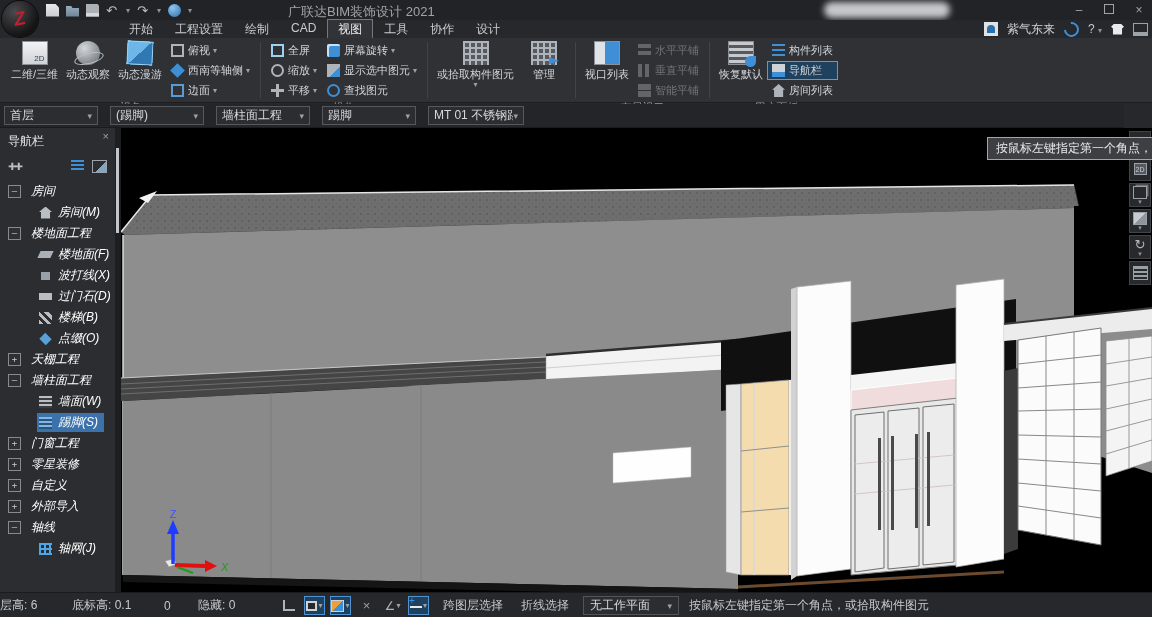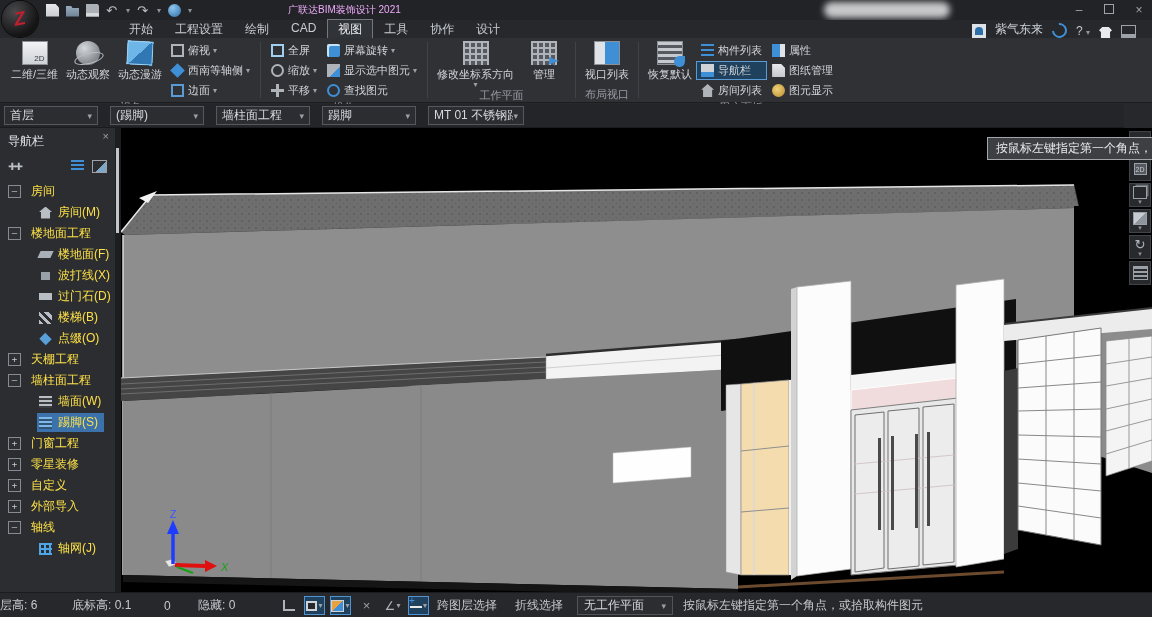--- a/index.html
+++ b/index.html
@@ -14,31 +14,31 @@
         display:flex;align-items:center;justify-content:center;box-shadow:0 0 0 1px #0c0c0d;}
   .logo span{color:#c01f2f;font-size:19px;font-weight:bold;font-style:italic;transform:rotate(-12deg);}
   .qat{display:flex;align-items:center;gap:7px;margin-left:46px;}
   .qat .qi{width:13px;height:13px;display:inline-block;}
   .qi-new{background:linear-gradient(#e6e8ea,#c9ccd0);clip-path:polygon(0 0,70% 0,100% 30%,100% 100%,0 100%);}
   .qi-open{background:linear-gradient(#9fb3c4,#6f8396);clip-path:polygon(0 20%,40% 20%,50% 35%,100% 35%,100% 100%,0 100%);}
   .qi-save{background:#aab0b6;clip-path:polygon(0 0,85% 0,100% 15%,100% 100%,0 100%);box-shadow:inset 0 -4px 0 #d6d9dc;}
   .qi-undo,.qi-redo{color:#b9bec4;font-size:13px;line-height:13px;width:auto;}
   .qi-render{width:12px;height:12px;border-radius:50%;background:radial-gradient(circle at 35% 30%,#8fc6ee,#2d6fa8);}
   .qat .dd{color:#8d9298;font-size:8px;}
-  .tb-title{position:absolute;left:288px;top:3px;color:#f0abfc;font-size:10px;white-space:nowrap;}
+  .tb-title{position:absolute;left:288px;top:3px;color:#a3a3a3;font-size:13px;white-space:nowrap;}
   .blurblob{position:absolute;left:824px;top:2px;width:126px;height:16px;background:#d9dadc;border-radius:8px;filter:blur(3px);opacity:.9;}
   .winctl{position:absolute;right:6px;top:0;display:flex;gap:16px;align-items:center;height:20px;color:#9ea3a9;}
   .winctl .wc{width:14px;text-align:center;cursor:default;font-size:12px;}
   .wc-max i{display:inline-block;width:8px;height:8px;border:1px solid #9ea3a9;}
   
   .menurow{position:absolute;left:0;top:20px;width:1152px;height:18px;background:#26282b;display:flex;align-items:center;}
   .tabs{display:flex;margin-left:118px;}
   .tab{padding:1px 10px;color:#c9cdd2;white-space:nowrap;border:1px solid transparent;}
   .tab.active{border:1px solid #73787e;background:#303337;color:#e8eaec;}
-  .userrow{position:absolute;right:16px;top:0px;display:flex;align-items:flex-end;gap:9px;height:18px;}
+  .userrow{position:absolute;right:4px;top:0px;display:flex;align-items:center;gap:9px;height:18px;}
   .uavatar{width:14px;height:14px;background:#dfe3e7;display:flex;align-items:center;justify-content:center;}
   .uavatar i{width:8px;height:8px;border-radius:50% 50% 0 0;background:#2d6fa8;display:block;}
   .uname{color:#cfd3d8;}
   .uring{width:11px;height:11px;border-radius:50%;border:2px solid #3f8fd6;border-left-color:transparent;transform:rotate(40deg);}
   .uhelp{color:#c4c8cd;}
   .uhelp .dd{font-size:8px;color:#8d9298;}
   .ushirt{width:13px;height:11px;background:#e8eaec;clip-path:polygon(25% 0,75% 0,100% 30%,85% 45%,85% 100%,15% 100%,15% 45%,0 30%);}
   .upanel{width:13px;height:11px;border:1px solid #9ea3a9;box-shadow:inset 0 -3px 0 #9ea3a9;}
   
   .ribbon{position:absolute;left:0;top:38px;width:1152px;height:65px;background:#2f3135;display:flex;align-items:stretch;padding-left:4px;box-sizing:border-box;border-bottom:1px solid #1c1d1f;}
@@ -107,21 +107,21 @@
   .nt-list{width:13px;height:11px;background:repeating-linear-gradient(#3f8fd6 0 2px,#2b2d30 2px 4px);}
   .nt-img{width:13px;height:11px;border:1px solid #9ea3a9;background:linear-gradient(135deg,#2b2d30 55%,#7fa8c8 55%);}
   .navtree{margin-top:4px;}
   .trow{display:flex;align-items:center;height:21px;}
   .tgroup{padding-left:8px;}
   .tleaf{padding-left:37px;}
   .tin{display:flex;align-items:center;padding:1px 6px 1px 2px;}
   .tsel .tin{background:#3c72ab;}
   .exp{width:11px;height:11px;border:1px solid #868b92;background:#2e3033;color:#c7cbd1;
        font:9px/10px "DejaVu Sans Mono",monospace;text-align:center;margin-right:8px;flex:none;}
-  .tlabel{white-space:nowrap;color:#fde047;}
+  .tlabel{white-space:nowrap;color:#ffffff;font-style:italic;}
   .mi{width:13px;height:12px;margin-right:6px;display:inline-block;flex:none;}
   .mi-house{background:#b9bec5;clip-path:polygon(50% 0,100% 45%,85% 45%,85% 100%,15% 100%,15% 45%,0 45%);}
   .mi-floor{background:#aab0b7;height:7px;transform:skewX(-25deg);}
   .mi-waveline{background:#9aa0a7;box-shadow:inset 0 0 0 2px #2b2d30,inset 0 0 0 3px #9aa0a7;}
   .mi-doorstone{background:#b9bec5;height:7px;}
   .mi-stairs{background:repeating-linear-gradient(45deg,#b9bec5 0 3px,#2b2d30 3px 6px);}
   .mi-ornament{background:#5aa0d8;transform:rotate(45deg) scale(.7);}
   .mi-wallface{background:repeating-linear-gradient(#b9bec5 0 2px,#3a3c40 2px 4px);}
   .mi-skirting{background:repeating-linear-gradient(#7fb7e8 0 2px,#2f5575 2px 4px);}
   .mi-grid{background:repeating-linear-gradient(90deg,#4da6e8 0 2px,transparent 2px 5px),repeating-linear-gradient(#4da6e8 0 2px,transparent 2px 5px);}
@@ -290,37 +290,50 @@
             </div>
           </div>
         </div>
         <div class="rglabel">操作</div>
       </div>
       <div class="rdiv"></div>
       <div class="rgroup">
         <div class="rbody">
           <div class="rbig">
             <span class="ric ric-grid-plane"></span>
-            <span>修改坐标系方向</span>
+            <span>或拾取构件图元</span>
             <span class="dd">▾</span>
           </div>
           <div class="rbig">
             <span class="ric ric-grid-manage"></span>
             <span>管理</span>
           </div>
         </div>
-        <div class="rglabel">工作平面</div>
       </div>
       <div class="rdiv"></div>
       <div class="rgroup">
         <div class="rbody">
           <div class="rbig">
             <span class="ric ric-viewport-list"></span>
             <span>视口列表</span>
           </div>
+          <div class="rcol">
+            <div class="rsmall disabled">
+              <span class="ics ics-tile-horizontal"></span>
+              <span>水平平铺</span>
+            </div>
+            <div class="rsmall disabled">
+              <span class="ics ics-tile-vertical"></span>
+              <span>垂直平铺</span>
+            </div>
+            <div class="rsmall disabled">
+              <span class="ics ics-tile-smart"></span>
+              <span>智能平铺</span>
+            </div>
+          </div>
         </div>
         <div class="rglabel">布局视口</div>
       </div>
       <div class="rdiv"></div>
       <div class="rgroup">
         <div class="rbody">
           <div class="rbig">
             <span class="ric ric-restore-default"></span>
             <span>恢复默认</span>
           </div>
@@ -329,34 +342,20 @@
               <span class="ics ics-component-list"></span>
               <span>构件列表</span>
             </div>
             <div class="rsmall active">
               <span class="ics ics-navigator"></span>
               <span>导航栏</span>
             </div>
             <div class="rsmall">
               <span class="ics ics-room-list"></span>
               <span>房间列表</span>
-            </div>
-          </div>
-          <div class="rcol">
-            <div class="rsmall">
-              <span class="ics ics-properties"></span>
-              <span>属性</span>
-            </div>
-            <div class="rsmall">
-              <span class="ics ics-sheet-manage"></span>
-              <span>图纸管理</span>
-            </div>
-            <div class="rsmall">
-              <span class="ics ics-element-display"></span>
-              <span>图元显示</span>
             </div>
           </div>
         </div>
         <div class="rglabel">用户面板</div>
       </div>
     </div>
 
   <div class="selrow">
       <div class="selbox">
         <span class="val">首层</span>
@@ -655,21 +654,21 @@
         </span>
         <span class="sbt">
           <span class="sbi sbi-angle">∠</span>
           <span class="dd">▾</span>
         </span>
         <span class="sbt active">
           <span class="sbi sbi-snap"></span>
           <span class="dd">▾</span>
         </span>
       </span>
-    <span class="sb-item" style="margin-left:8px;">跨图层选择</span>
+    <span class="sb-item" style="margin-left:14px;">跨图层选择</span>
     <span class="sb-item" style="margin-left:18px;">折线选择</span>
     <span class="sb-wpbox">
       <span>无工作平面</span>
         <span class="arr">▾</span>
     </span>
     <span class="sb-hint">按鼠标左键指定第一个角点，或拾取构件图元</span>
   </div>
 
 </div>
 

